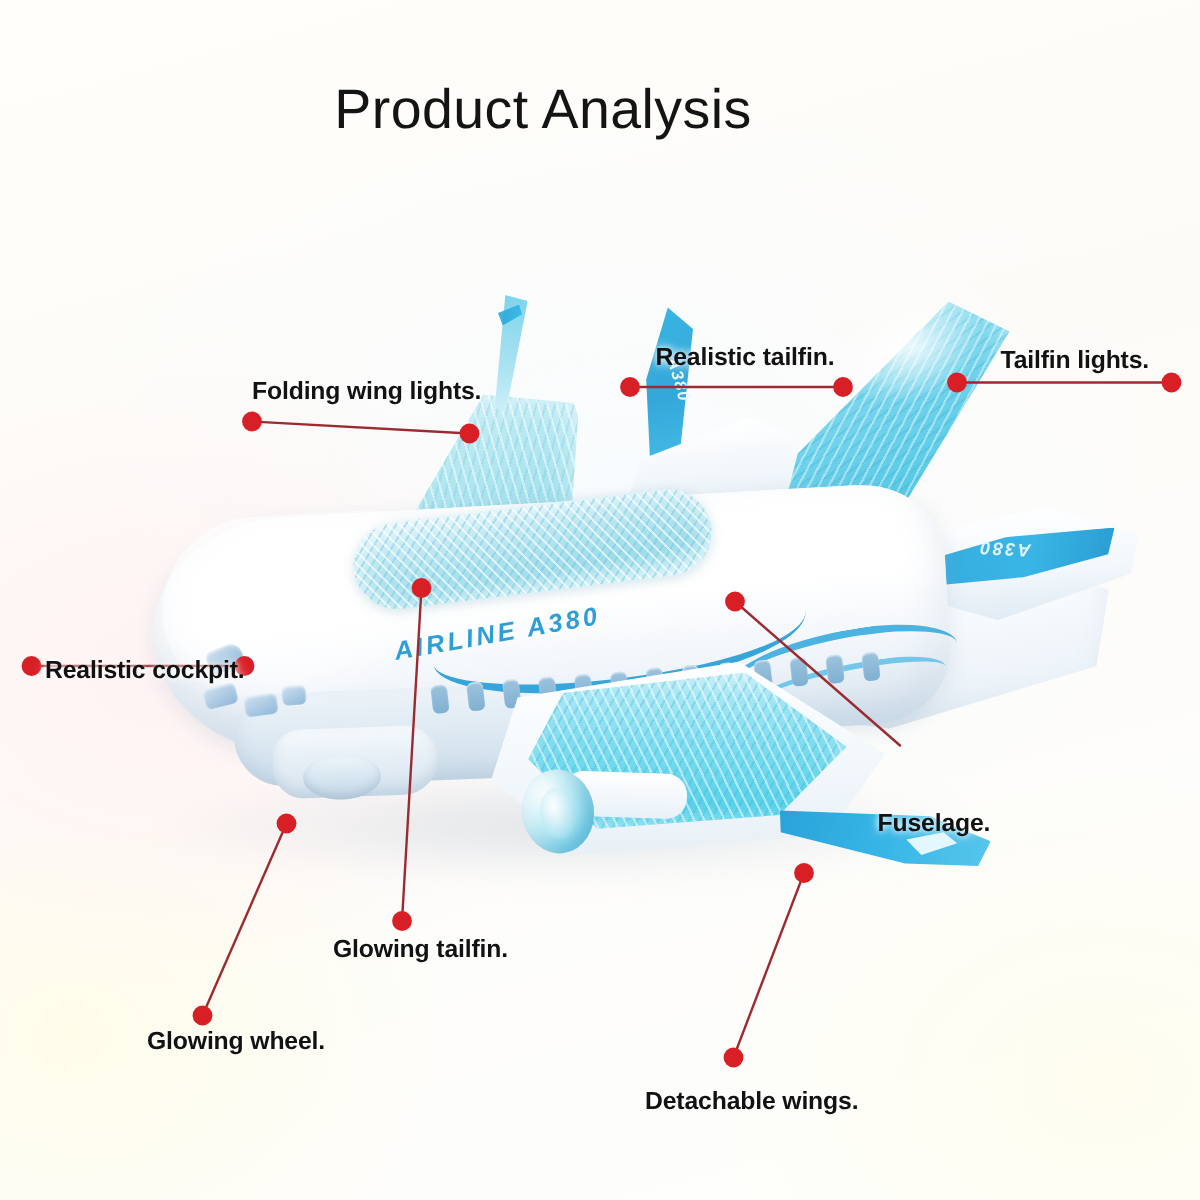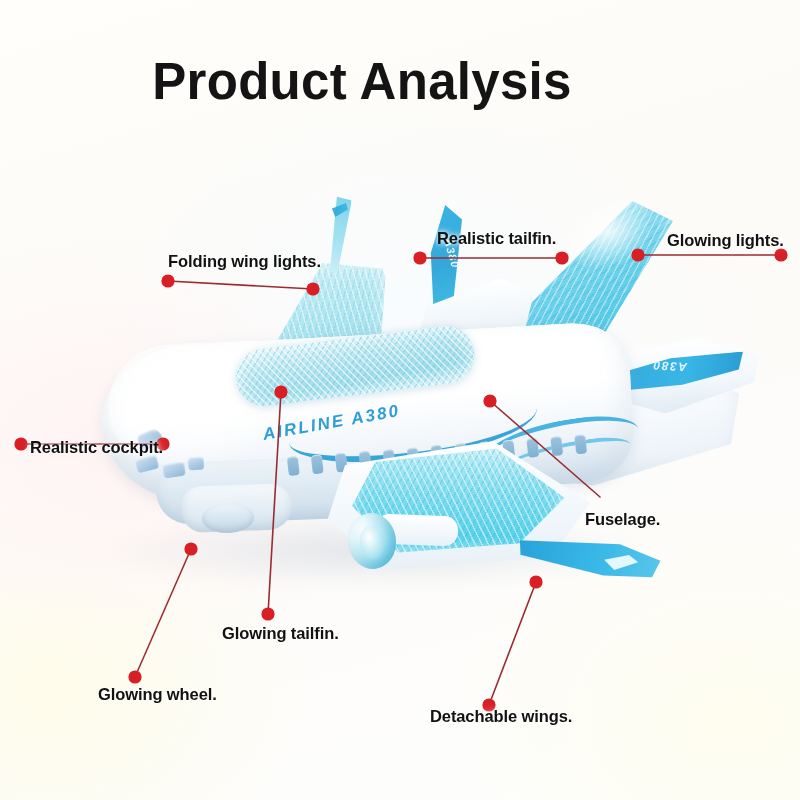--- a/index.html
+++ b/index.html
@@ -28,22 +28,22 @@
     overflow: hidden;
   }
 
   
   #title {
     position: absolute;
     top: 52px;
     left: 0;
     width: 724px;
     text-align: center;
-    font-size: 51px;
-    font-weight: 700;
+    font-size: 37px;
+    font-weight: 400;
     letter-spacing: 0.3px;
     color: #141414;
     font-family: "Liberation Sans", sans-serif;
   }
 
   
   .callout-label {
     position: absolute;
     font-size: 16.5px;
     font-weight: 700;
@@ -510,21 +510,21 @@
       <circle cx="191" cy="549" r="6.6" fill="#d81f26"></circle>
       <circle cx="135" cy="677" r="6.6" fill="#d81f26"></circle>
       <line x1="536" y1="582" x2="489" y2="705" stroke="#9b2b30" stroke-width="1.6" stroke-linecap="round"></line>
       <circle cx="536" cy="582" r="6.6" fill="#d81f26"></circle>
       <circle cx="489" cy="705" r="6.6" fill="#d81f26"></circle>
     </svg>
 
   <div id="callout-labels">
       <div class="callout-label" style="left: 168px; top: 252px;">Folding wing lights.</div>
       <div class="callout-label" style="left: 437px; top: 229px;">Realistic tailfin.</div>
-      <div class="callout-label" style="left: 667px; top: 231px;">Glowing lights.</div>
+      <div class="callout-label" style="left: 667px; top: 231px;">Tailfin lights.</div>
       <div class="callout-label" style="left: 30px; top: 438px;">Realistic cockpit.</div>
-      <div class="callout-label" style="left: 585px; top: 510px;">Fuselage.</div>
+      <div class="callout-label" style="left: 585px; top: 540px;">Fuselage.</div>
       <div class="callout-label" style="left: 222px; top: 624px;">Glowing tailfin.</div>
       <div class="callout-label" style="left: 98px; top: 685px;">Glowing wheel.</div>
-      <div class="callout-label" style="left: 430px; top: 707px;">Detachable wings.</div>
+      <div class="callout-label" style="left: 430px; top: 725px;">Detachable wings.</div>
     </div>
 
 </div>
 
 </body></html>

